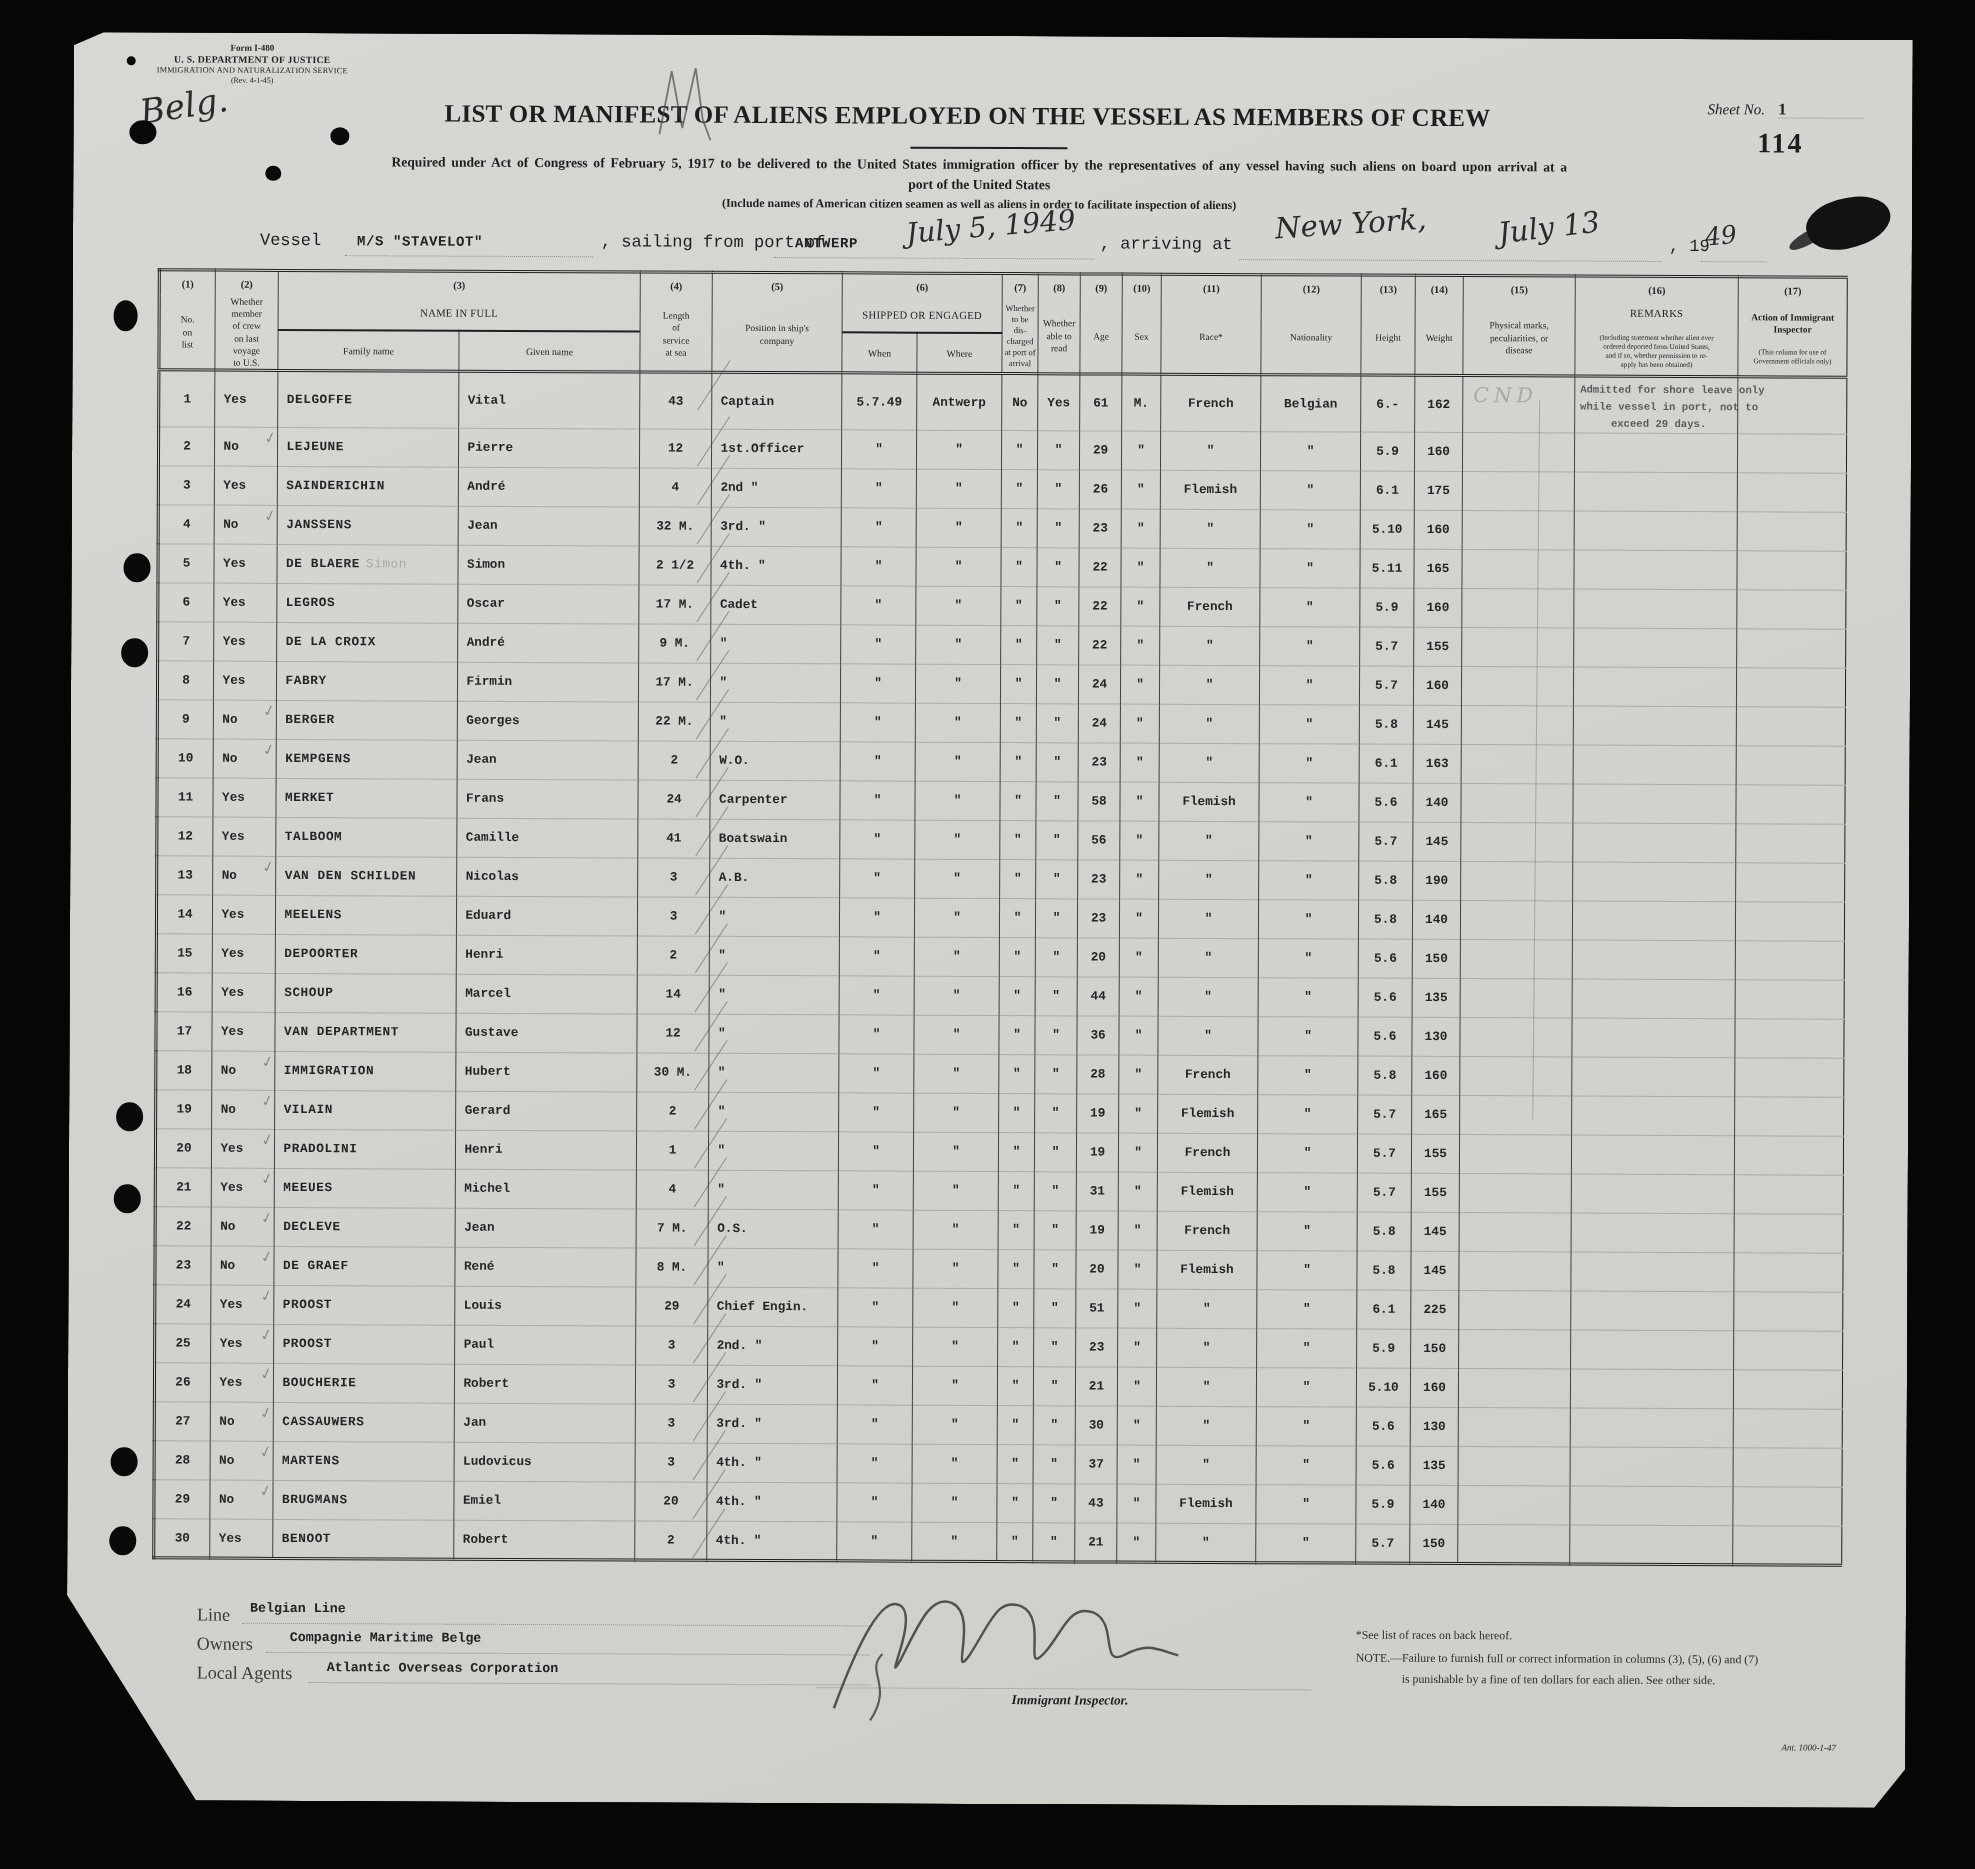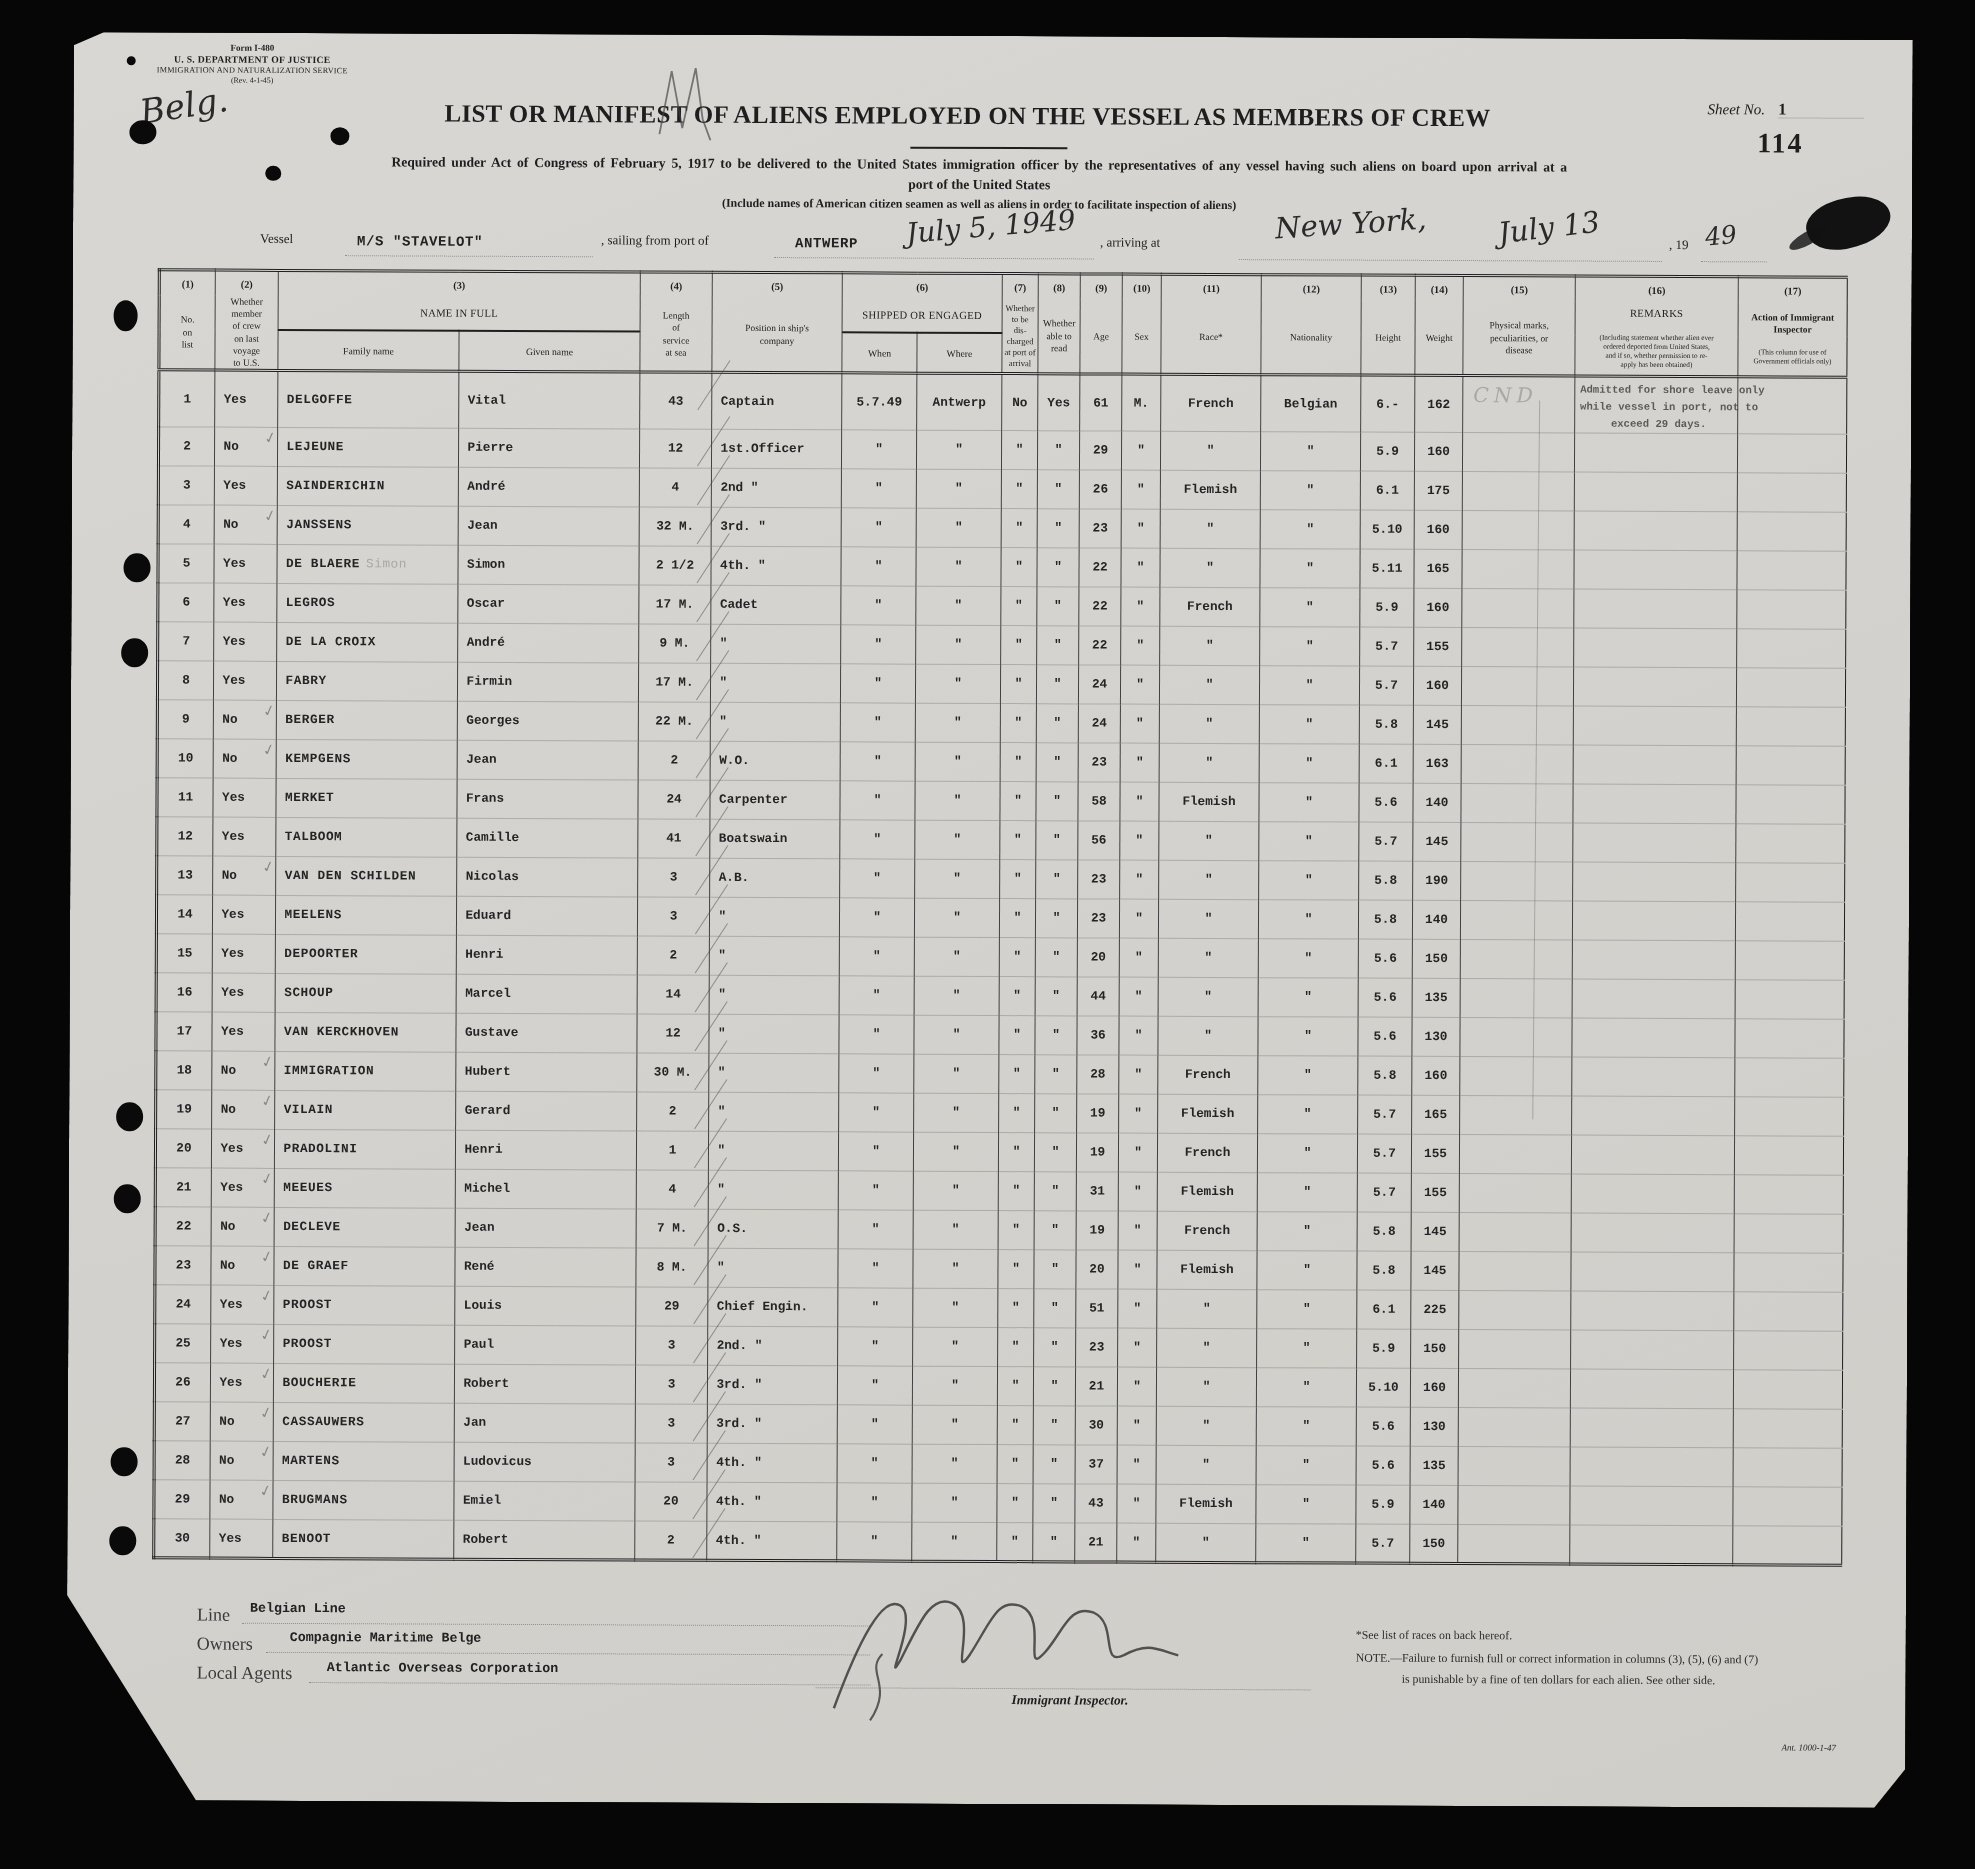--- a/index.html
+++ b/index.html
@@ -24,21 +24,21 @@
   #sheet-no{left:1634px;top:60px;font-size:15px;font-style:italic;}
   #sheet-no b{font-style:normal;font-size:16.3px;padding:0 17px 0 13.3px;}
   #stamp-114{left:1684px;top:88px;font-size:28px;font-weight:700;letter-spacing:1.8px;}
   #doc-title{left:0;top:66px;width:1788px;text-align:center;font-size:25px;font-weight:700;letter-spacing:0.3px;}
   #title-rule{left:837px;top:111px;width:157px;border-bottom:2.4px solid #1e1e1e;}
   #sub1{left:0;top:121px;width:1812px;text-align:center;font-size:13.6px;font-weight:700;word-spacing:2.4px;}
   #sub2{left:0;top:141px;width:1812px;text-align:center;font-size:13.6px;font-weight:700;}
   #inc-note{left:0;top:161px;width:1812px;text-align:center;font-size:12px;font-weight:700;}
   #hw-belg{left:66px;top:53px;font-size:34px;transform:rotate(-9deg);}
   
-  .vx{top:198px;font-size:13px;}
+  .vx{top:198px;font-size:17px;font-family:Liberation Mono, monospace;}
   
   #manifest{position:absolute;left:85px;top:236px;width:1689px;border-collapse:collapse;table-layout:fixed;
             border-left:3.6px double #1f1f1f;border-right:1.8px solid #1f1f1f;border-top:3.6px double #1f1f1f;border-bottom:3.6px double #1f1f1f;}
   #manifest th,#manifest td{border-left:1.2px solid rgba(40,40,40,.85);padding:0;vertical-align:middle;overflow:visible;}
   #manifest thead{border-bottom:3.6px double #1f1f1f;}
   #manifest thead th{font-weight:400;text-align:center;font-family:"Liberation Serif",serif;color:#1d1d1d;}
   #manifest .num-row th{font-size:10.3px;height:24px;font-weight:700;}
   #manifest .lbl{font-size:9.4px;line-height:1.3;white-space:pre-line;}
   #manifest .lbl.small{font-size:8.5px;}
   #manifest .caps{font-size:10.6px;letter-spacing:0.3px;}
@@ -583,21 +583,21 @@
         <td></td>
         <td class="rem-cell">
               <span></span>
             </td>
         <td></td>
       </tr>
 
       <tr>
         <td>17</td>
         <td class="l"><span>Yes</span></td>
-        <td class="l fam"><span>VAN KERCKHOVEN</span></td>
+        <td class="l fam"><span>VAN DEPARTMENT</span></td>
         <td class="l"><span>Gustave</span></td>
         <td><span>12</span><i class="svc-slash"></i></td>
         <td class="l">"</td>
         <td>"</td>
         <td>"</td>
         <td>"</td>
         <td>"</td>
         <td>36</td>
         <td>"</td>
         <td>"</td>

